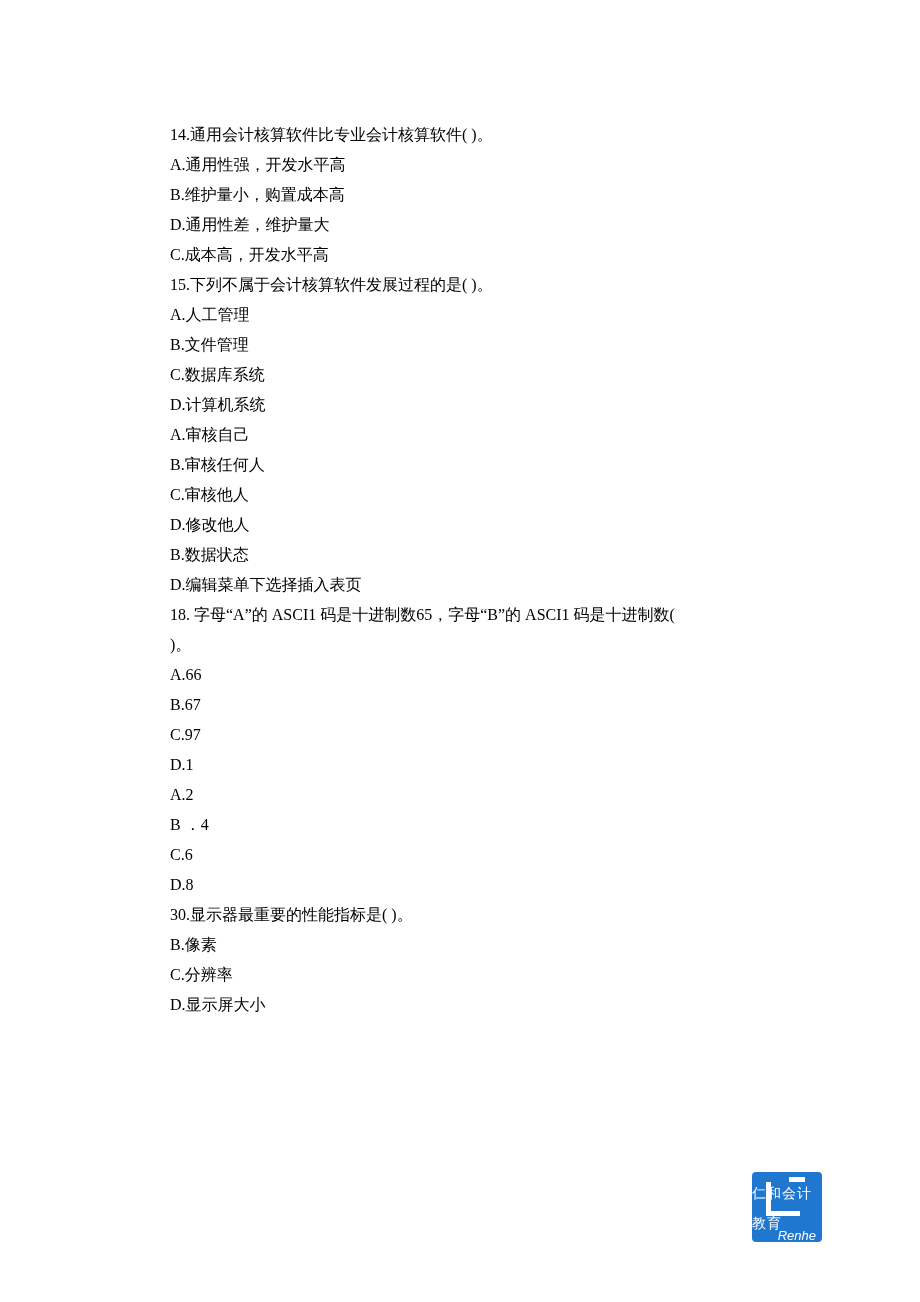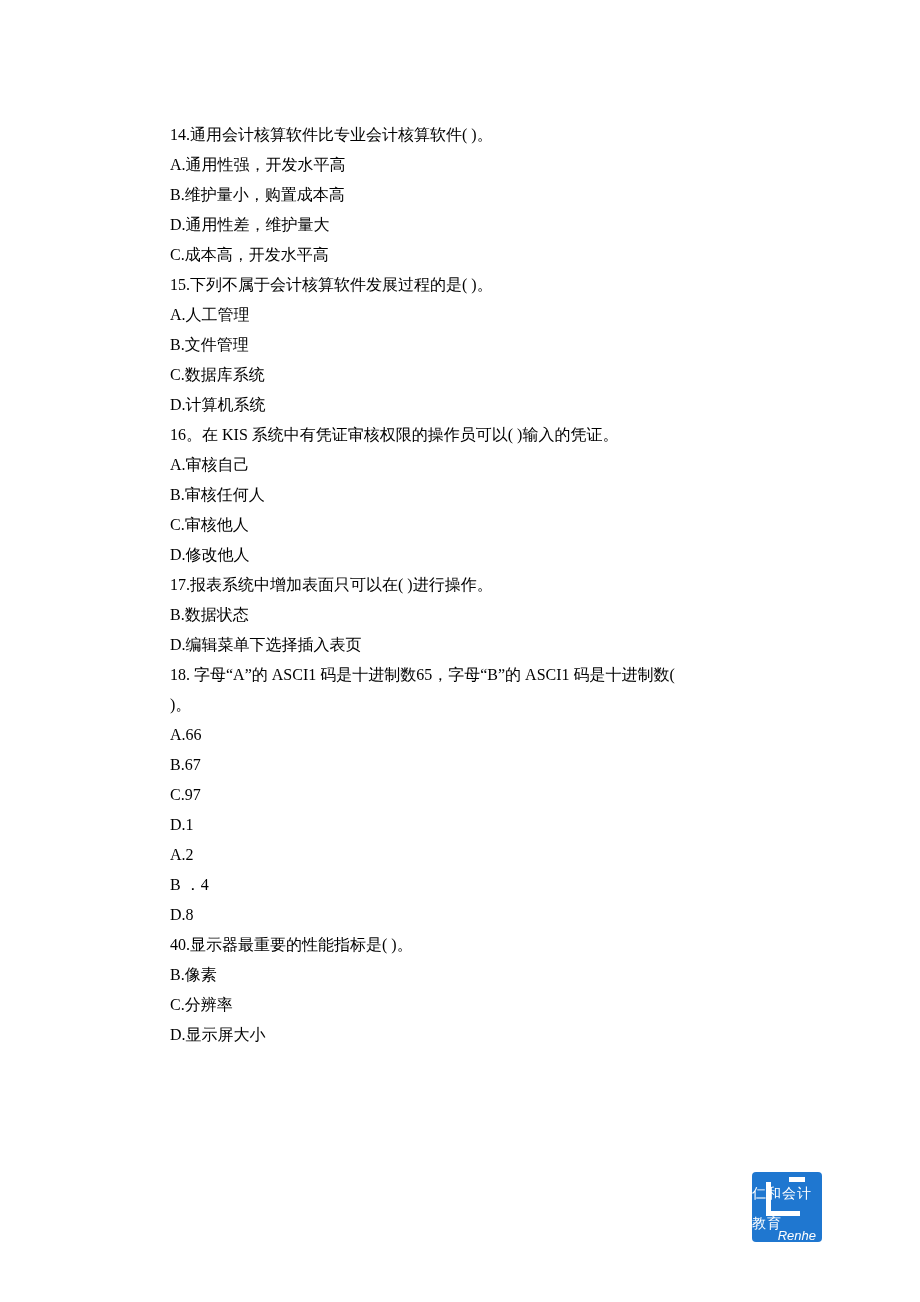--- a/index.html
+++ b/index.html
@@ -92,49 +92,48 @@
 
   <div>
     <div class="question-stem">15.下列不属于会计核算软件发展过程的是(   )。</div>
     <div class="option">A.人工管理</div>
     <div class="option">B.文件管理</div>
     <div class="option">C.数据库系统</div>
     <div class="option">D.计算机系统</div>
   </div>
 
   <div>
-    <div class="question-stem">16。在 KIS 系统中有凭证审核权限的操作员可以(   )输入的凭证。</div>
     <div class="option">A.审核自己</div>
     <div class="option">B.审核任何人</div>
     <div class="option">C.审核他人</div>
     <div class="option">D.修改他人</div>
   </div>
 
   <div>
-    <div class="question-stem">17.报表系统中增加表面只可以在(   )进行操作。</div>
     <div class="option">B.数据状态</div>
     <div class="option">D.编辑菜单下选择插入表页</div>
   </div>
 
   <div>
     <div class="question-stem">18. 字母“A”的 ASCI1 码是十进制数65，字母“B”的 ASCI1 码是十进制数(   )。</div>
     <div class="option">A.66</div>
     <div class="option">B.67</div>
     <div class="option">C.97</div>
     <div class="option">D.1</div>
   </div>
 
   <div>
     <div class="option">A.2</div>
     <div class="option">B ．4</div>
+    <div class="option">C.6</div>
     <div class="option">D.8</div>
   </div>
 
   <div>
-    <div class="question-stem">40.显示器最重要的性能指标是(   )。</div>
+    <div class="question-stem">30.显示器最重要的性能指标是(   )。</div>
     <div class="option">B.像素</div>
     <div class="option">C.分辨率</div>
     <div class="option">D.显示屏大小</div>
   </div>
 
   <div class="logo">
     <div class="mark"></div>
     <div class="renhe">Renhe</div>
     <div class="label">仁和会计教育</div>
   </div>

